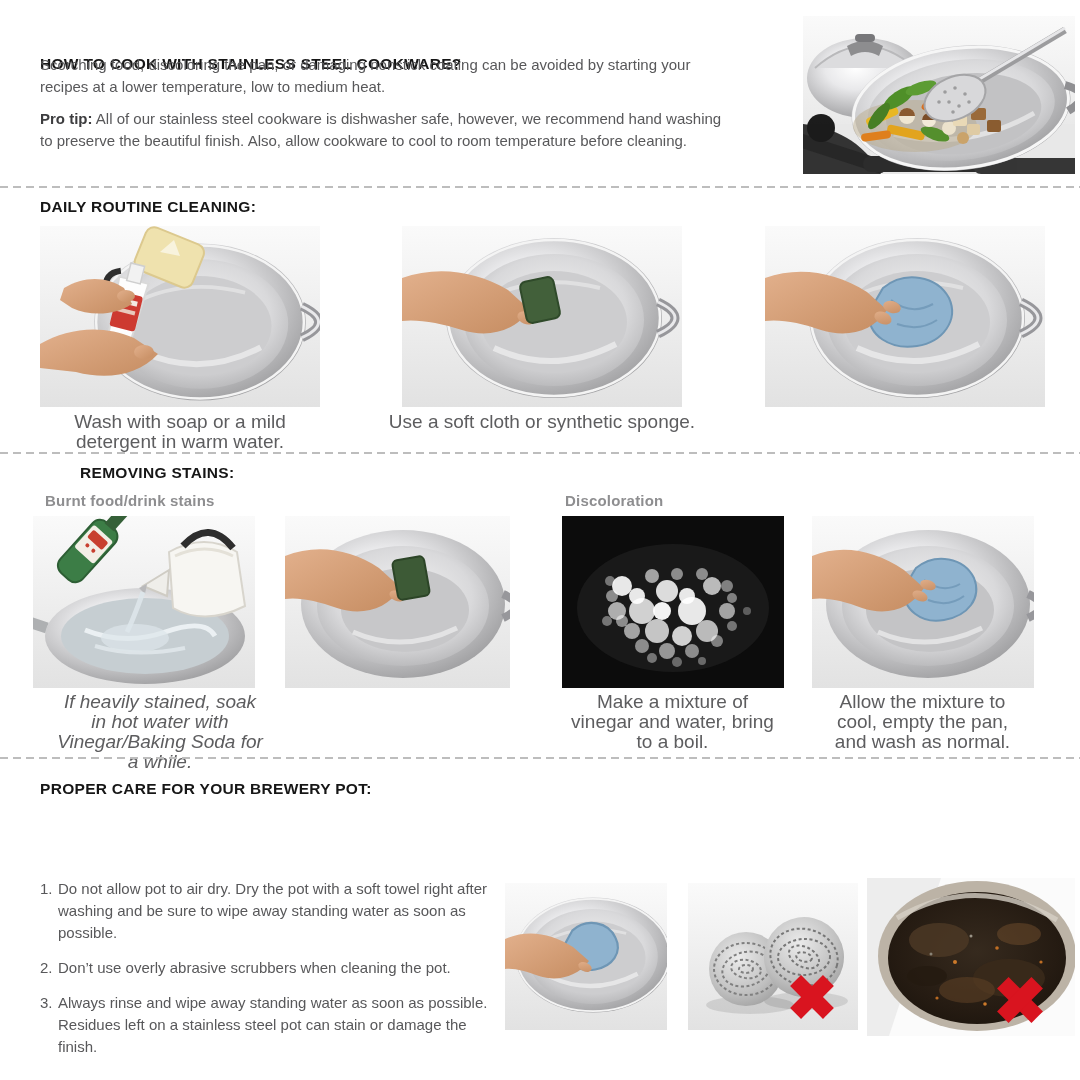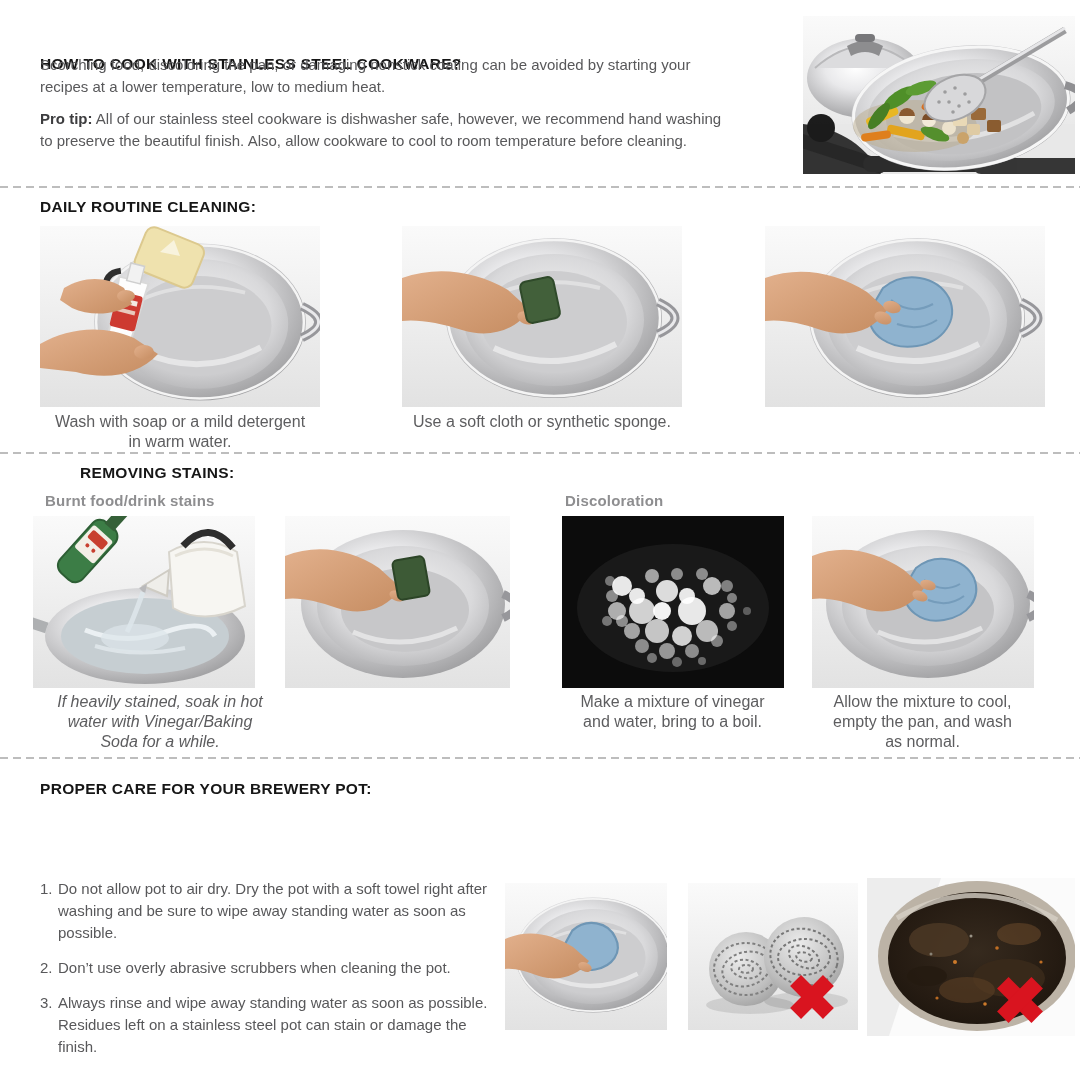--- a/index.html
+++ b/index.html
@@ -1,20 +1,20 @@
 <!DOCTYPE html>
 <html><head>
 <meta charset="utf-8">
 <style>
   html,body{margin:0;padding:0;background:#fff;}
   #canvas{position:relative;width:1080px;height:1080px;background:#fff;overflow:hidden;
           font-family:"Liberation Sans",sans-serif;}
   .h{position:absolute;font-weight:bold;font-size:15.5px;line-height:1.2;color:#161616;letter-spacing:.3px;}
   .body-text{position:absolute;font-size:15px;line-height:21.5px;color:#58585a;}
-  .caption{position:absolute;font-size:16px;line-height:20px;color:#5d5d5f;text-align:center;}
+  .caption{position:absolute;font-size:19px;line-height:20px;color:#5d5d5f;text-align:center;}
   .subh{position:absolute;font-weight:bold;font-size:15px;color:#8e8e90;letter-spacing:.2px;}
   .dashed{position:absolute;left:0;width:1080px;height:2px;
           background:repeating-linear-gradient(90deg,#bdbdbd 0 8px,transparent 8px 13px);}
   figure{position:absolute;margin:0;overflow:hidden;background:#f0f0f0;}
   figure svg{display:block;}
   .care-list{position:absolute;left:40px;top:878px;width:462px;font-size:15px;line-height:22px;color:#58585a;}
   .care-item{display:flex;margin-bottom:13px;}
   .care-num{flex:0 0 18px;}
   .care-txt{flex:1;}
   b.tip{color:#3d3d3f;}

